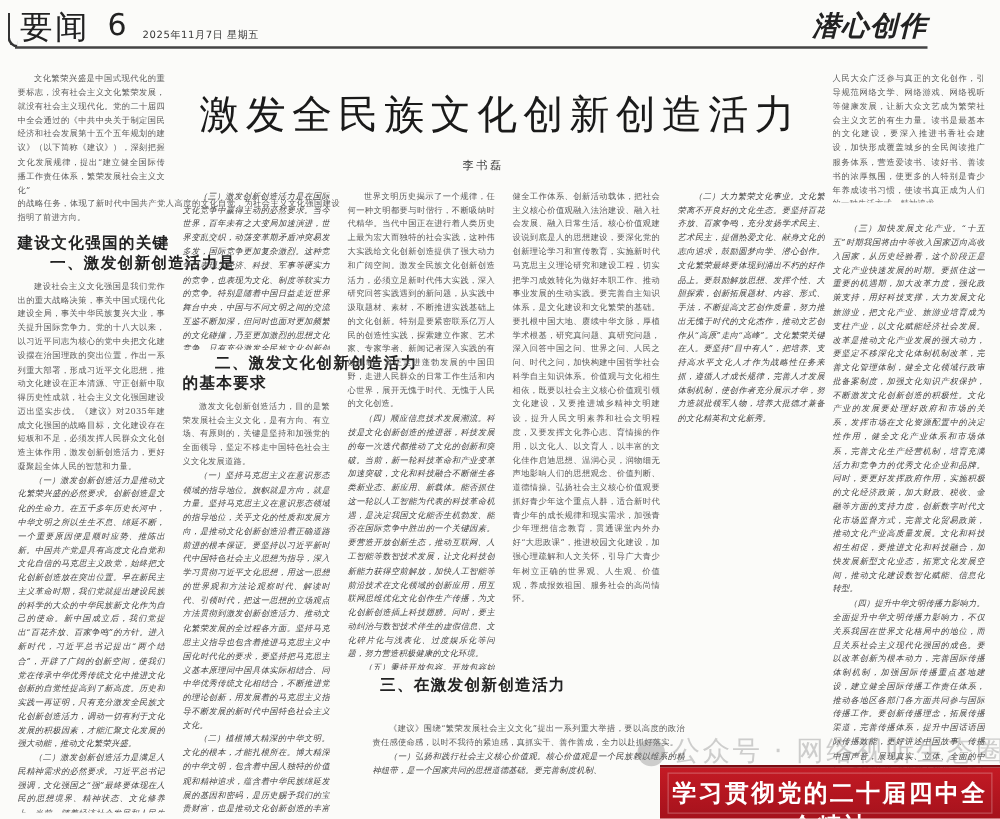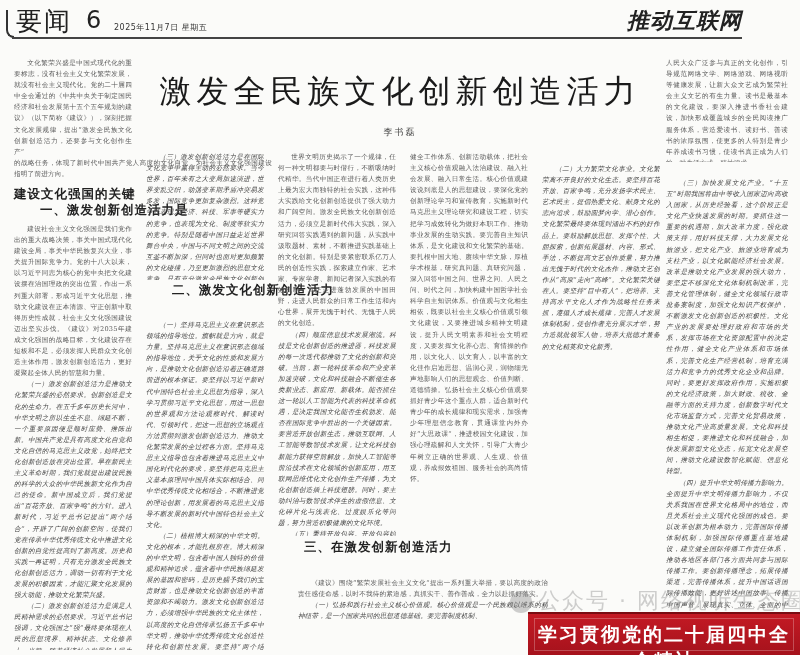--- a/index.html
+++ b/index.html
@@ -8,53 +8,53 @@
 
   .masthead { position:absolute; left:0; top:0; width:756px; height:40px; }
   .masthead .bracket { position:absolute; left:6px; top:10px; width:8px; height:28px; border-left:2px solid #333; border-bottom:2px solid #333; border-bottom-left-radius:8px; }
   .masthead .section { position:absolute; left:16px; top:4px; font-family:"DejaVu Sans","Liberation Sans",sans-serif; font-size:26px; color:#222; letter-spacing:2px; font-weight:normal; }
   .masthead .pageno { position:absolute; left:86px; top:6px; font-family:"DejaVu Sans","Liberation Sans",sans-serif; font-size:24px; color:#222; }
   .masthead .date { position:absolute; left:114px; top:22px; font-family:"DejaVu Sans","Liberation Sans",sans-serif; font-size:8px; color:#333; letter-spacing:0.5px; }
   .masthead .logo { position:absolute; right:14px; top:6px; font-family:"DejaVu Serif","Liberation Serif",serif; font-style:italic; font-size:22px; color:#222; font-weight:bold; letter-spacing:1px; }
   .masthead .rule { position:absolute; left:12px; right:14px; top:37px; height:2px; background:#444; }
 
   .title { position:absolute; left:150px; top:70px; width:500px; text-align:center; font-family:"DejaVu Sans","Liberation Sans",sans-serif; font-weight:normal; font-size:32px; color:#1a1a1a; letter-spacing:5px; }
-  .byline { position:absolute; left:370px; top:126px; width:60px; text-align:center; font-size:9px; color:#444; letter-spacing:2px; }
+  .byline { position:absolute; left:370px; top:126px; width:60px; font-size:9px; color:#444; letter-spacing:2px; }
 
   .sec2 { position:absolute; left:146px; top:282px; width:250px; font-family:"DejaVu Sans","Liberation Sans",sans-serif; font-weight:bold; color:#222; font-size:12.5px; line-height:16px; letter-spacing:1px; }
-  .sec3 { position:absolute; left:278px; top:540px; width:250px; font-family:Liberation Mono, monospace; font-weight:bold; color:#222; font-size:12.5px; line-height:16px; letter-spacing:1px; }
+  .sec3 { position:absolute; left:278px; top:540px; width:250px; font-family:Liberation Serif, serif; font-weight:bold; color:#222; font-size:12.5px; line-height:16px; letter-spacing:1px; }
   .sec1 { position:absolute; left:14px; top:186px; width:250px; font-family:"DejaVu Sans","Liberation Sans",sans-serif; font-weight:bold; color:#222; font-size:12.5px; line-height:16px; letter-spacing:1px; }
 
   .textcol { position:absolute; font-size:6.6px; line-height:11.1px; color:#5a5a5a; text-align:justify; overflow:hidden; letter-spacing:0.2px; }
   .textcol p { text-indent:2em; }
   .textcol .em { color:#444; font-style:italic; }
 
   .banner { position:absolute; left:528px; top:612px; width:272px; height:43px; background:linear-gradient(180deg,#c41a24 0%,#a5121c 100%); border-top:2px solid #7a0c12; }
   .banner .inner { position:absolute; left:6px; right:6px; top:4px; bottom:4px; border:1px solid rgba(255,255,255,0.25); }
   .banner .text { position:absolute; left:0; right:0; top:8px; text-align:center; font-family:"DejaVu Sans","Liberation Sans",sans-serif; font-weight:bold; font-size:19px; color:#fff; letter-spacing:2px; }
   .watermark { position:absolute; left:510px; top:586px; font-family:"DejaVu Sans","Liberation Sans",sans-serif; font-size:22px; color:rgba(120,120,120,0.35); letter-spacing:2px; white-space:nowrap; }
   .watermark .dot { display:inline-block; width:22px; height:22px; border-radius:50%; background:rgba(120,120,120,0.35); vertical-align:middle; margin-right:6px; }
 </style>
 </head>
 <body>
 
 <div class="masthead">
   <div class="bracket"></div>
   <div class="section">要闻</div>
   <div class="pageno">6</div>
   <div class="date">2025年11月7日  星期五</div>
-  <div class="logo">推动互联网</div>
+  <div class="logo">潜心创作</div>
   <div class="rule"></div>
 </div>
 
 <h1 class="title">激发全民族文化创新创造活力</h1>
 <div class="byline">李书磊</div>
 
 <div class="textcol" style="left:14px; top:58px; width:118px; height:100px;">
-  <p>文化繁荣兴盛是中国式现代化的重要标志，没有社会主义文化繁荣发展，就没有社会主义现代化。党的二十届四中全会通过的《中共中央关于制定国民经济和社会发展第十五个五年规划的建议》（以下简称《建议》），深刻把握文化发展规律，提出“激发全民族文化创新创造活力，还要参与文化创作生产”</p>
+  <p>文化繁荣兴盛是中国式现代化的重要标志，没有社会主义文化繁荣发展，就没有社会主义现代化。党的二十届四中全会通过的《中共中央关于制定国民经济和社会发展第十五个五年规划的建议》（以下简称《建议》），深刻把握文化发展规律，提出“建立健全国际传播工作责任体系，繁荣发展社会主义文化”</p>
 </div>
 <div class="textcol" style="left:14px; top:158px; width:258px; height:22px;">
   <p style="text-indent:0">的战略任务，体现了新时代中国共产党人高度的文化自觉，为社会主义文化强国建设指明了前进方向。</p>
 </div>
 
 <div class="sec1">
   <div>建设文化强国的关键</div>
   <div style="padding-left:26px">一、激发创新创造活力是</div>
 </div>
 
@@ -63,23 +63,25 @@
   <p class="em">（一）激发创新创造活力是推动文化繁荣兴盛的必然要求。创新创造是文化的生命力。在五千多年历史长河中，中华文明之所以生生不息、绵延不断，一个重要原因便是顺时应势、推陈出新。中国共产党是具有高度文化自觉和文化自信的马克思主义政党，始终把文化创新创造放在突出位置。早在新民主主义革命时期，我们党就提出建设民族的科学的大众的中华民族新文化作为自己的使命。新中国成立后，我们党提出“百花齐放、百家争鸣”的方针。进入新时代，习近平总书记提出“两个结合”，开辟了广阔的创新空间，使我们党在传承中华优秀传统文化中推进文化创新的自觉性提高到了新高度。历史和实践一再证明，只有充分激发全民族文化创新创造活力，调动一切有利于文化发展的积极因素，才能汇聚文化发展的强大动能，推动文化繁荣兴盛。</p>
   <p class="em">（二）激发创新创造活力是满足人民精神需求的必然要求。习近平总书记强调，文化强国之“强”最终要体现在人民的思想境界、精神状态、文化修养上。当前，随着经济社会发展和人民生活水平提高，人民群众的精神文化需求日益增长，对文化产品的质量、品位、风格等的要求越来越高，日益呈现多样化、多层次、个性化的特点。特别是大众知识水平的提高和互联网的普及，使得精神文化需求发生巨大变化，人们不仅仅满足于享受精神文化产品，还要参与文化创作生产，在充盈高质的精神文化生活过程中获得精神满足、提升思想境界。这些变化给文化发展注入了新的动力，也提出了新的要求。只有激发全民族文化创新创造活力，充分发挥人民群众首创精神，为广大人民群众提供广阔的文化舞台，使满足人民文化需求和促进人民文化创造相统一，才能切实增强人民群众文化获得感、幸福感。</p>
 </div>
 
 <div class="textcol" style="left:146px; top:152px; width:118px; height:128px;">
   <p class="em">（三）激发创新创造活力是在国际文化竞争中赢得主动的必然要求。当今世界，百年未有之大变局加速演进，世界变乱交织，动荡变革期矛盾冲突易发多发，国际竞争更加复杂激烈。这种竞争既表现为经济、科技、军事等硬实力的竞争，也表现为文化、制度等软实力的竞争。特别是随着中国日益走近世界舞台中央，中国与不同文明之间的交流互鉴不断加深，但同时也面对更加频繁的文化碰撞，乃至更加激烈的思想文化竞争。只有充分激发全民族文化创新创造活力，使文学艺术、哲学社会科学、新闻出版等领域创作人才辈出、高峰迭起的可喜局面，才能在国际上真正形成我们的文化竞争力与影响力。</p>
 </div>
 
 <div class="sec2">
   <div style="padding-left:26px">二、激发文化创新创造活力</div>
+  <div>的基本要求</div>
 </div>
 
 <div class="textcol" style="left:146px; top:320px; width:118px; height:332px;">
+  <p>激发文化创新创造活力，目的是繁荣发展社会主义文化，是有方向、有立场、有原则的，关键是坚持和加强党的全面领导，坚定不移走中国特色社会主义文化发展道路。</p>
   <p class="em">（一）坚持马克思主义在意识形态领域的指导地位。旗帜就是方向，就是力量。坚持马克思主义在意识形态领域的指导地位，关乎文化的性质和发展方向，是推动文化创新创造沿着正确道路前进的根本保证。要坚持以习近平新时代中国特色社会主义思想为指导，深入学习贯彻习近平文化思想，用这一思想的世界观和方法论观察时代、解读时代、引领时代，把这一思想的立场观点方法贯彻到激发创新创造活力、推动文化繁荣发展的全过程各方面。坚持马克思主义指导也包含着推进马克思主义中国化时代化的要求，要坚持把马克思主义基本原理同中国具体实际相结合、同中华优秀传统文化相结合，不断推进党的理论创新，用发展着的马克思主义指导不断发展的新时代中国特色社会主义文化。</p>
   <p class="em">（二）植根博大精深的中华文明。文化的根本，才能扎根所在。博大精深的中华文明，包含着中国人独特的价值观和精神追求，蕴含着中华民族绵延发展的基因和密码，是历史赐予我们的宝贵财富，也是推动文化创新创造的丰富资源和不竭动力。激发文化创新创造活力，必须增强中华民族的文化主体性，以高度的文化自信传承弘扬五千多年中华文明，推动中华优秀传统文化创造性转化和创新性发展。要坚持“两个结合”特别是“第二个结合”，用马克思主义激活中华优秀传统文化，用中华优秀传统文化丰富马克思主义，推动马克思主义思想精髓同中华优秀传统文化精华贯通起来，发展具有强大思想引领力、精神凝聚力、价值感召力、国际影响力的新时代中国特色社会主义文化。</p>
 
 </div>
 
 <div class="textcol" style="left:278px; top:152px; width:118px; height:384px;">
   <p>世界文明历史揭示了一个规律，任何一种文明都要与时偕行，不断吸纳时代精华。当代中国正在进行着人类历史上最为宏大而独特的社会实践，这种伟大实践给文化创新创造提供了强大动力和广阔空间。激发全民族文化创新创造活力，必须立足新时代伟大实践，深入研究回答实践遇到的新问题，从实践中汲取题材、素材，不断推进实践基础上的文化创新。特别是要紧密联系亿万人民的创造性实践，探索建立作家、艺术家、专家学者、新闻记者深入实践的有效机制，真正走进蓬勃发展的中国田野，走进人民群众的日常工作生活和内心世界，展开无愧于时代、无愧于人民的文化创造。</p>
   <p class="em">（四）顺应信息技术发展潮流。科技是文化创新创造的推进器，科技发展的每一次迭代都推动了文化的创新和突破。当前，新一轮科技革命和产业变革加速突破，文化和科技融合不断催生各类新业态、新应用、新载体。能否抓住这一轮以人工智能为代表的科技革命机遇，是决定我国文化能否生机勃发、能否在国际竞争中胜出的一个关键因素。要营造开放创新生态，推动互联网、人工智能等数智技术发展，让文化科技创新能力获得空前解放，加快人工智能等前沿技术在文化领域的创新应用，用互联网思维优化文化创作生产传播，为文化创新创造插上科技翅膀。同时，要主动纠治与数智技术伴生的虚假信息、文化碎片化与浅表化、过度娱乐化等问题，努力营造积极健康的文化环境。</p>
   <p class="em">（五）秉持开放包容。开放包容始终是文明发展的活力来源。习近平总书记强调，激发人们创新创造活力，最直接的方法莫过于走入不同文明，发现别人的优长，启发自己的思维。中华文明具有突出的创新性，也具有突出的包容性，包容性是创新性得以实现的一个重要基础。历史上，中华文明正是在开放包容中贯通中外、取长补短，才能在一个又一个文化高峰，实现一次次文明更新。要积极践行全球文明倡议，以海纳百川的胸襟与各种思想文化对话交流，以兼收并蓄的态度学习借鉴人类创造的一切文明成果，在交流互鉴中激发创新创造活力，形成开放包容的文化格局和文化气象。</p>
 </div>
@@ -90,21 +92,21 @@
 
 <div class="textcol" style="left:278px; top:578px; width:250px; height:74px;margin-left:20px;">
   <p>《建议》围绕“繁荣发展社会主义文化”提出一系列重大举措，要以高度的政治责任感使命感，以时不我待的紧迫感，真抓实干、善作善成，全力以赴抓好落实。</p>
   <p class="em">（一）弘扬和践行社会主义核心价值观。核心价值观是一个民族赖以维系的精神纽带，是一个国家共同的思想道德基础。要完善制度机制、</p>
 </div>
 
 <div class="textcol" style="left:410px; top:152px; width:118px; height:380px;">
   <p style="text-indent:0">健全工作体系、创新活动载体，把社会主义核心价值观融入法治建设、融入社会发展、融入日常生活。核心价值观建设说到底是人的思想建设，要深化党的创新理论学习和宣传教育，实施新时代马克思主义理论研究和建设工程，切实把学习成效转化为做好本职工作、推动事业发展的生动实践。要完善自主知识体系，是文化建设和文化繁荣的基础。要扎根中国大地、赓续中华文脉，厚植学术根基，研究真问题、真研究问题，深入回答中国之问、世界之问、人民之问、时代之问，加快构建中国哲学社会科学自主知识体系。价值观与文化相生相依，既要以社会主义核心价值观引领文化建设，又要推进城乡精神文明建设，提升人民文明素养和社会文明程度，又要发挥文化养心志、育情操的作用，以文化人、以文育人，以丰富的文化佳作启迪思想、温润心灵，润物细无声地影响人们的思想观念、价值判断、道德情操。弘扬社会主义核心价值观要抓好青少年这个重点人群，适合新时代青少年的成长规律和现实需求，加强青少年理想信念教育，贯通课堂内外办好“大思政课”，推进校园文化建设，加强心理疏解和人文关怀，引导广大青少年树立正确的世界观、人生观、价值观，养成报效祖国、服务社会的高尚情怀。</p>
 </div>
 
-<div class="textcol" style="left:542px; top:152px; width:118px; height:456px;margin-top:12px;">
+<div class="textcol" style="left:542px; top:152px; width:118px; height:456px;">
   <p class="em">（二）大力繁荣文化事业。文化繁荣离不开良好的文化生态。要坚持百花齐放、百家争鸣，充分发扬学术民主、艺术民主，提倡热爱文化、献身文化的志向追求，鼓励圆梦向学、潜心创作。文化繁荣最终要体现到涌出不朽的好作品上。要鼓励解放思想、发挥个性、大胆探索，创新拓展题材、内容、形式、手法，不断提高文艺创作质量，努力推出无愧于时代的文化杰作，推动文艺创作从“高原”走向“高峰”。文化繁荣关键在人。要坚持“目中有人”，把培养、支持高水平文化人才作为战略性任务来抓，遵循人才成长规律，完善人才发展体制机制，使创作者充分展示才华，努力造就批领军人物，培养大批德才兼备的文化精英和文化新秀。</p>
 </div>
 
 <div class="textcol" style="left:666px; top:58px; width:122px; height:104px;">
   <p style="text-indent:0">人民大众广泛参与真正的文化创作，引导规范网络文学、网络游戏、网络视听等健康发展，让新大众文艺成为繁荣社会主义文艺的有生力量。读书是最基本的文化建设，要深入推进书香社会建设，加快形成覆盖城乡的全民阅读推广服务体系，营造爱读书、读好书、善读书的浓厚氛围，使更多的人特别是青少年养成读书习惯，使读书真正成为人们的一种生活方式、精神追求。</p>
 </div>
 <div class="textcol" style="left:666px; top:162px; width:122px; height:436px;margin-top:16px;">
   <p class="em">（三）加快发展文化产业。“十五五”时期我国将由中等收入国家迈向高收入国家，从历史经验看，这个阶段正是文化产业快速发展的时期。要抓住这一重要的机遇期，加大改革力度，强化政策支持，用好科技支撑，大力发展文化旅游业，把文化产业、旅游业培育成为支柱产业，以文化赋能经济社会发展。改革是推动文化产业发展的强大动力，要坚定不移深化文化体制机制改革，完善文化管理体制，健全文化领域行政审批备案制度，加强文化知识产权保护，不断激发文化创新创造的积极性。文化产业的发展要处理好政府和市场的关系，发挥市场在文化资源配置中的决定性作用，健全文化产业体系和市场体系，完善文化生产经营机制，培育充满活力和竞争力的优秀文化企业和品牌。同时，要更好发挥政府作用，实施积极的文化经济政策，加大财政、税收、金融等方面的支持力度，创新数字时代文化市场监督方式，完善文化贸易政策，推动文化产业高质量发展。文化和科技相生相促，要推进文化和科技融合，加快发展新型文化业态，拓宽文化发展空间，推动文化建设数智化赋能、信息化转型。</p>
   <p class="em">（四）提升中华文明传播力影响力。全面提升中华文明传播力影响力，不仅关系我国在世界文化格局中的地位，而且关系社会主义现代化强国的成色。要以改革创新为根本动力，完善国际传播体制机制，加强国际传播重点基地建设，建立健全国际传播工作责任体系，推动各地区各部门各方面共同参与国际传播工作。要创新传播理念，拓展传播渠道，完善传播体系，提升中国话语国际传播效能，更好讲述中国故事、传播中国声音，展现真实、立体、全面的中国。要加强国际传播能力建设，完善人文交流机制，不断拓展交流渠道，广泛开展形式多样的国际人文交流合作，鼓励更多文化企业和优秀文化产品走向世界，以文载道、以文传声，使国际社会更好了解中华文明和中华民族，使中华文明对人类文明作出更大贡献。</p>
 </div>

